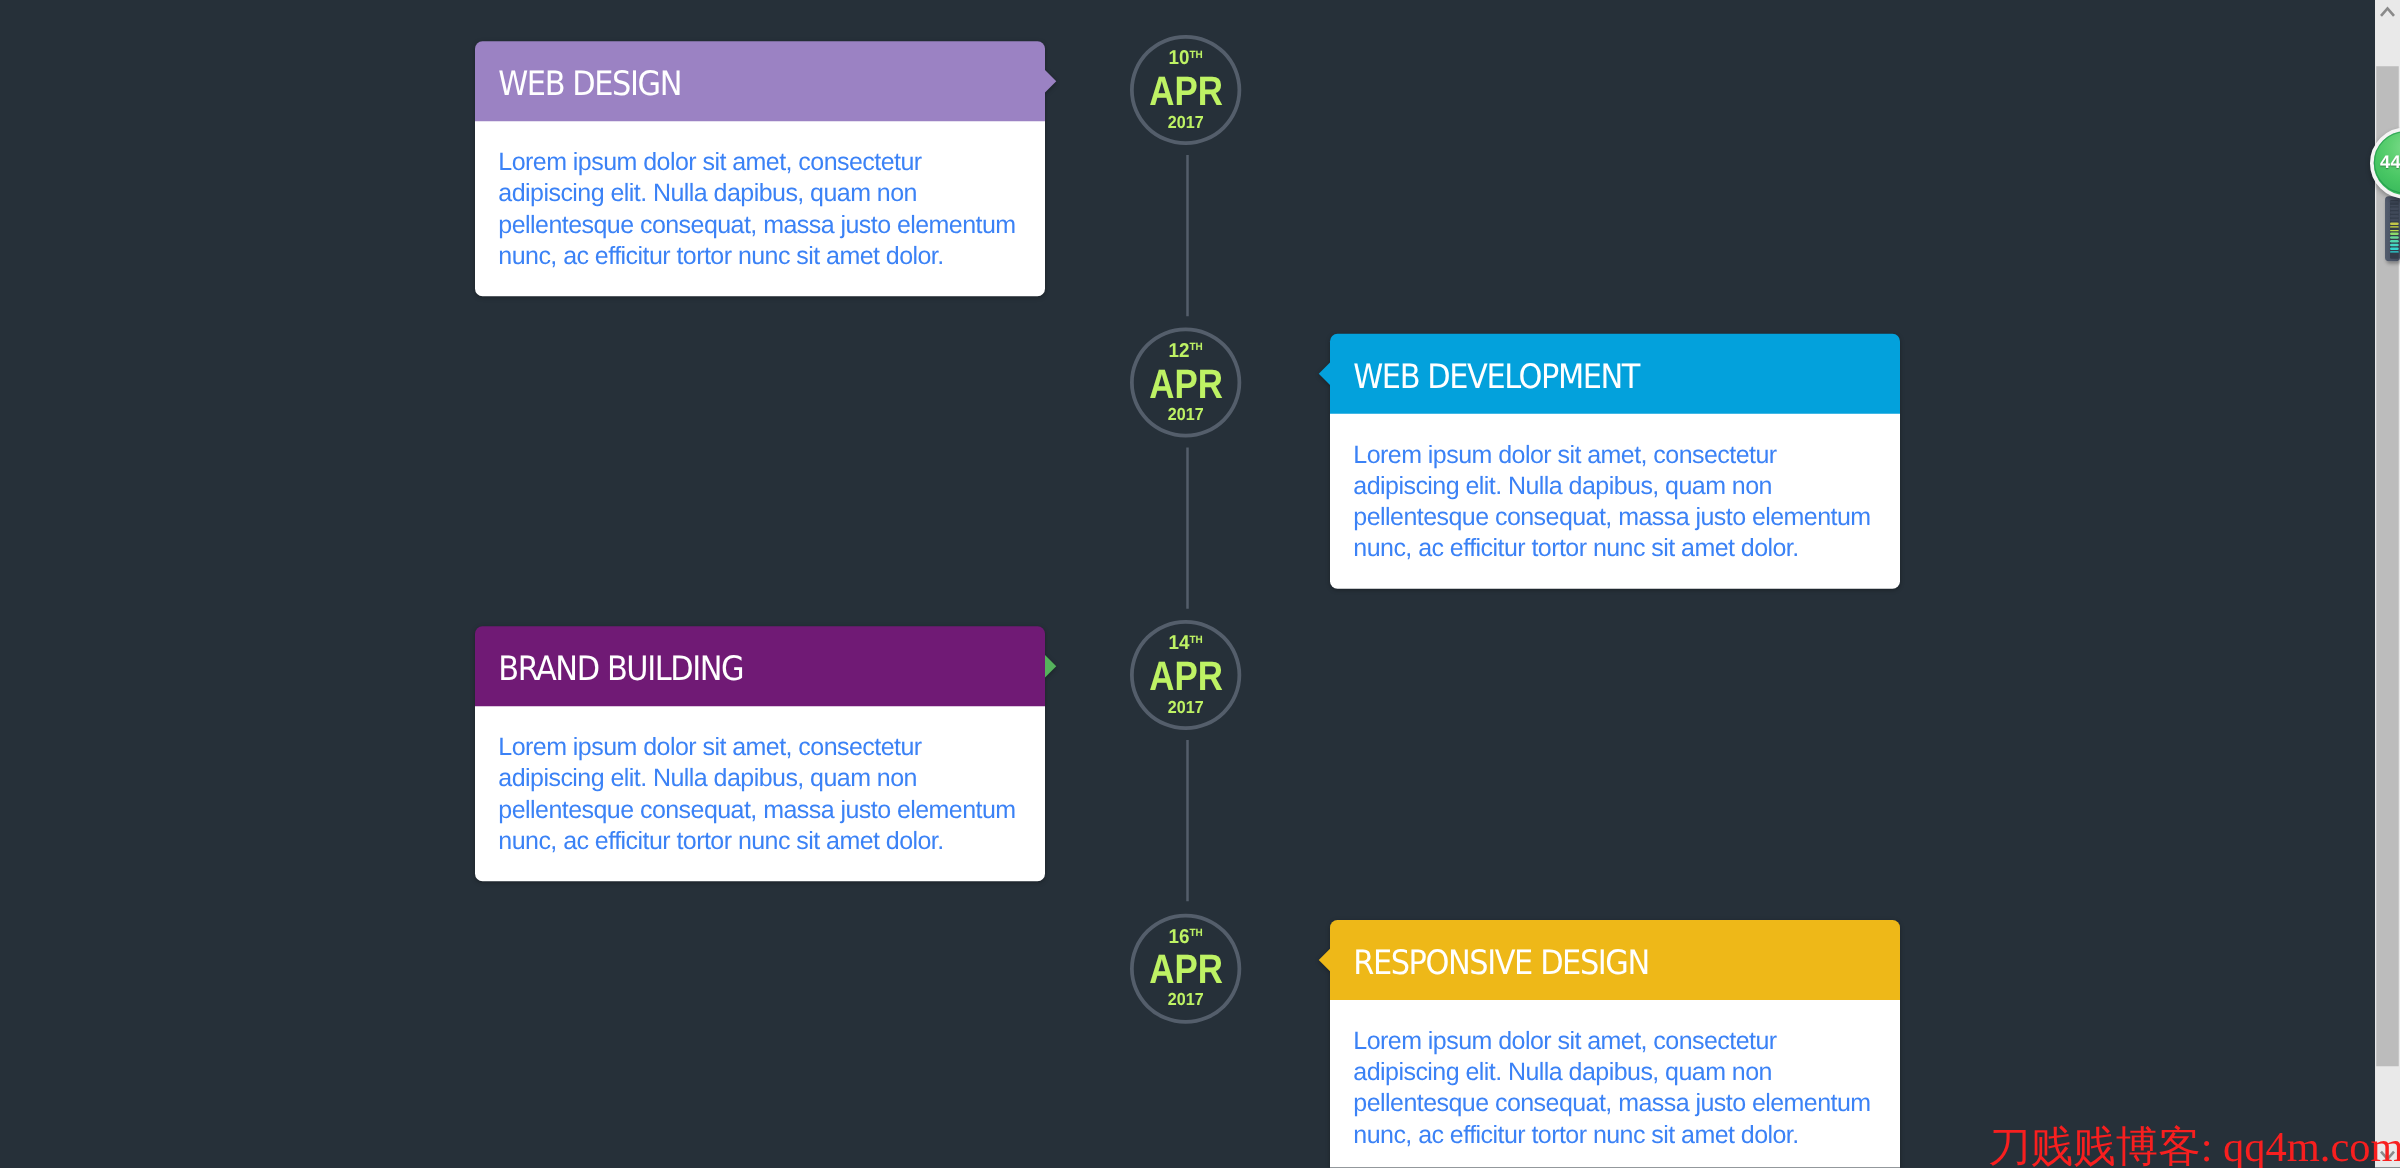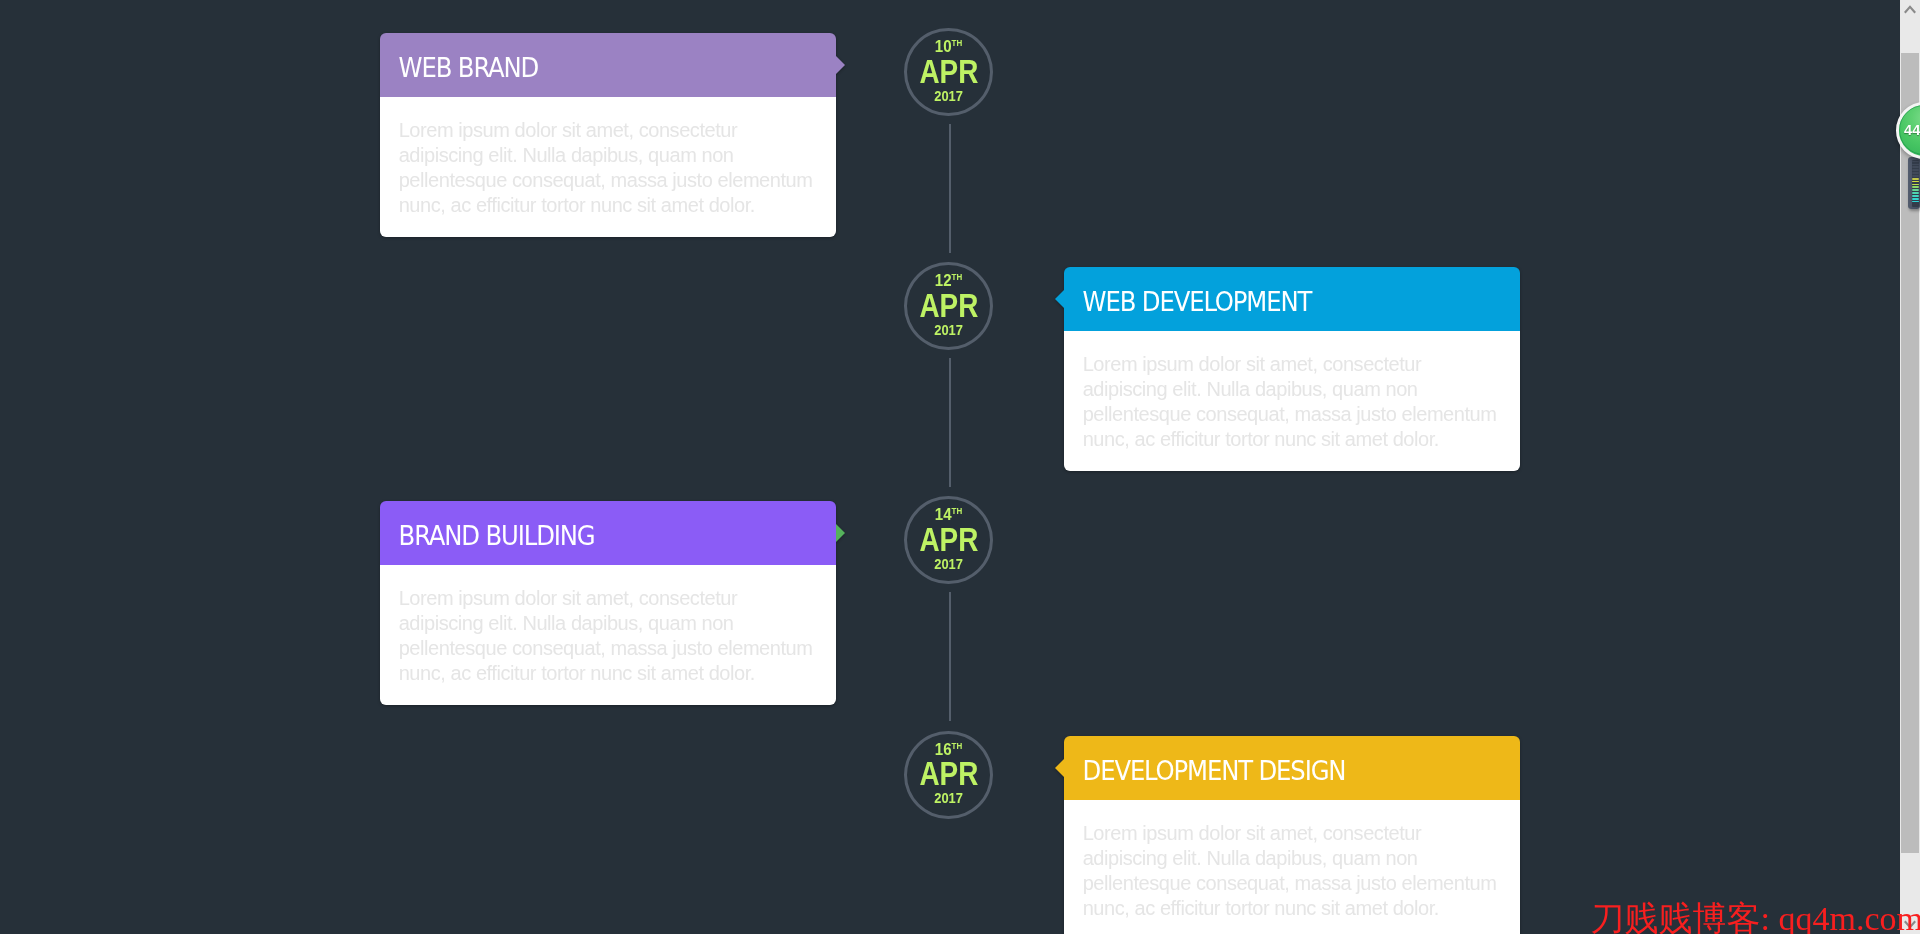--- a/index.html
+++ b/index.html
@@ -49,21 +49,21 @@
     color:#fff;line-height:69px;
     padding-left:18.6px;box-sizing:border-box;
     white-space:nowrap;
   }
   .tl-head span{
     font-family:"DejaVu Sans Condensed","DejaVu Sans",sans-serif;
     font-size:27px;font-weight:normal;letter-spacing:-1.12px;
   }
   .tl-body{
     position:absolute;left:18.7px;top:85px;
-    color:#e5e5e5;font-size:20px;line-height:25px;
+    color:#3b82f6;font-size:20px;line-height:25px;
     width:420px;letter-spacing:-0.44px;
   }
   .arrow{position:absolute;top:23px;width:0;height:0;
      border-top:9px solid transparent;border-bottom:9px solid transparent;}
   .tl-card.left .arrow{left:456px;border-left:9px solid;}
   .tl-card.right .arrow{left:-9px;border-right:9px solid;}
 
   
   .sb{position:absolute;right:0;top:0;width:20px;height:934px;background:#e9e9e9;}
   .sb-btn{position:absolute;left:0;width:20px;height:20px;}
@@ -106,21 +106,21 @@
       </div>
     <div id="blocks">
         <div class="tl-block" style="top: 33px;">
           <div class="tl-dot">
             <div class="d-day"><span>10<sup>TH</sup></span></div>
             <div class="d-mon"><span>APR</span></div>
             <div class="d-yr"><span>2017</span></div>
           </div>
           <div class="tl-card left">
             <div class="tl-sheet"></div>
-            <div class="tl-head" style="background:#9b82c3"><span>WEB BRAND</span></div>
+            <div class="tl-head" style="background:#9b82c3"><span>WEB DESIGN</span></div>
             <div class="arrow" style="border-left-color:#9b82c3"></div>
             <div class="tl-body">Lorem ipsum dolor sit amet, consectetur adipiscing elit. Nulla dapibus, quam non pellentesque consequat, massa justo elementum nunc, ac efficitur tortor nunc sit amet dolor.</div>
           </div>
         </div>
         <div class="tl-block" style="top: 267.2px; padding-left: 11px;">
           <div class="tl-dot">
             <div class="d-day"><span>12<sup>TH</sup></span></div>
             <div class="d-mon"><span>APR</span></div>
             <div class="d-yr"><span>2017</span></div>
           </div>
@@ -132,34 +132,34 @@
           </div>
         </div>
         <div class="tl-block" style="top: 501.4px;">
           <div class="tl-dot">
             <div class="d-day"><span>14<sup>TH</sup></span></div>
             <div class="d-mon"><span>APR</span></div>
             <div class="d-yr"><span>2017</span></div>
           </div>
           <div class="tl-card left">
             <div class="tl-sheet"></div>
-            <div class="tl-head" style="background:#8b5cf6"><span>BRAND BUILDING</span></div>
+            <div class="tl-head" style="background:#701a75"><span>BRAND BUILDING</span></div>
             <div class="arrow" style="border-left-color:#55b25c"></div>
             <div class="tl-body">Lorem ipsum dolor sit amet, consectetur adipiscing elit. Nulla dapibus, quam non pellentesque consequat, massa justo elementum nunc, ac efficitur tortor nunc sit amet dolor.</div>
           </div>
         </div>
         <div class="tl-block" style="top: 735.6px;">
           <div class="tl-dot">
             <div class="d-day"><span>16<sup>TH</sup></span></div>
             <div class="d-mon"><span>APR</span></div>
             <div class="d-yr"><span>2017</span></div>
           </div>
           <div class="tl-card right">
             <div class="tl-sheet"></div>
-            <div class="tl-head" style="background:#eeb818"><span>DEVELOPMENT DESIGN</span></div>
+            <div class="tl-head" style="background:#eeb818"><span>RESPONSIVE DESIGN</span></div>
             <div class="arrow" style="border-right-color:#eeb818"></div>
             <div class="tl-body">Lorem ipsum dolor sit amet, consectetur adipiscing elit. Nulla dapibus, quam non pellentesque consequat, massa justo elementum nunc, ac efficitur tortor nunc sit amet dolor.</div>
           </div>
         </div>
       </div>
   </div>
 </div>
 
 <div class="sb">
   <div class="sb-btn up">

